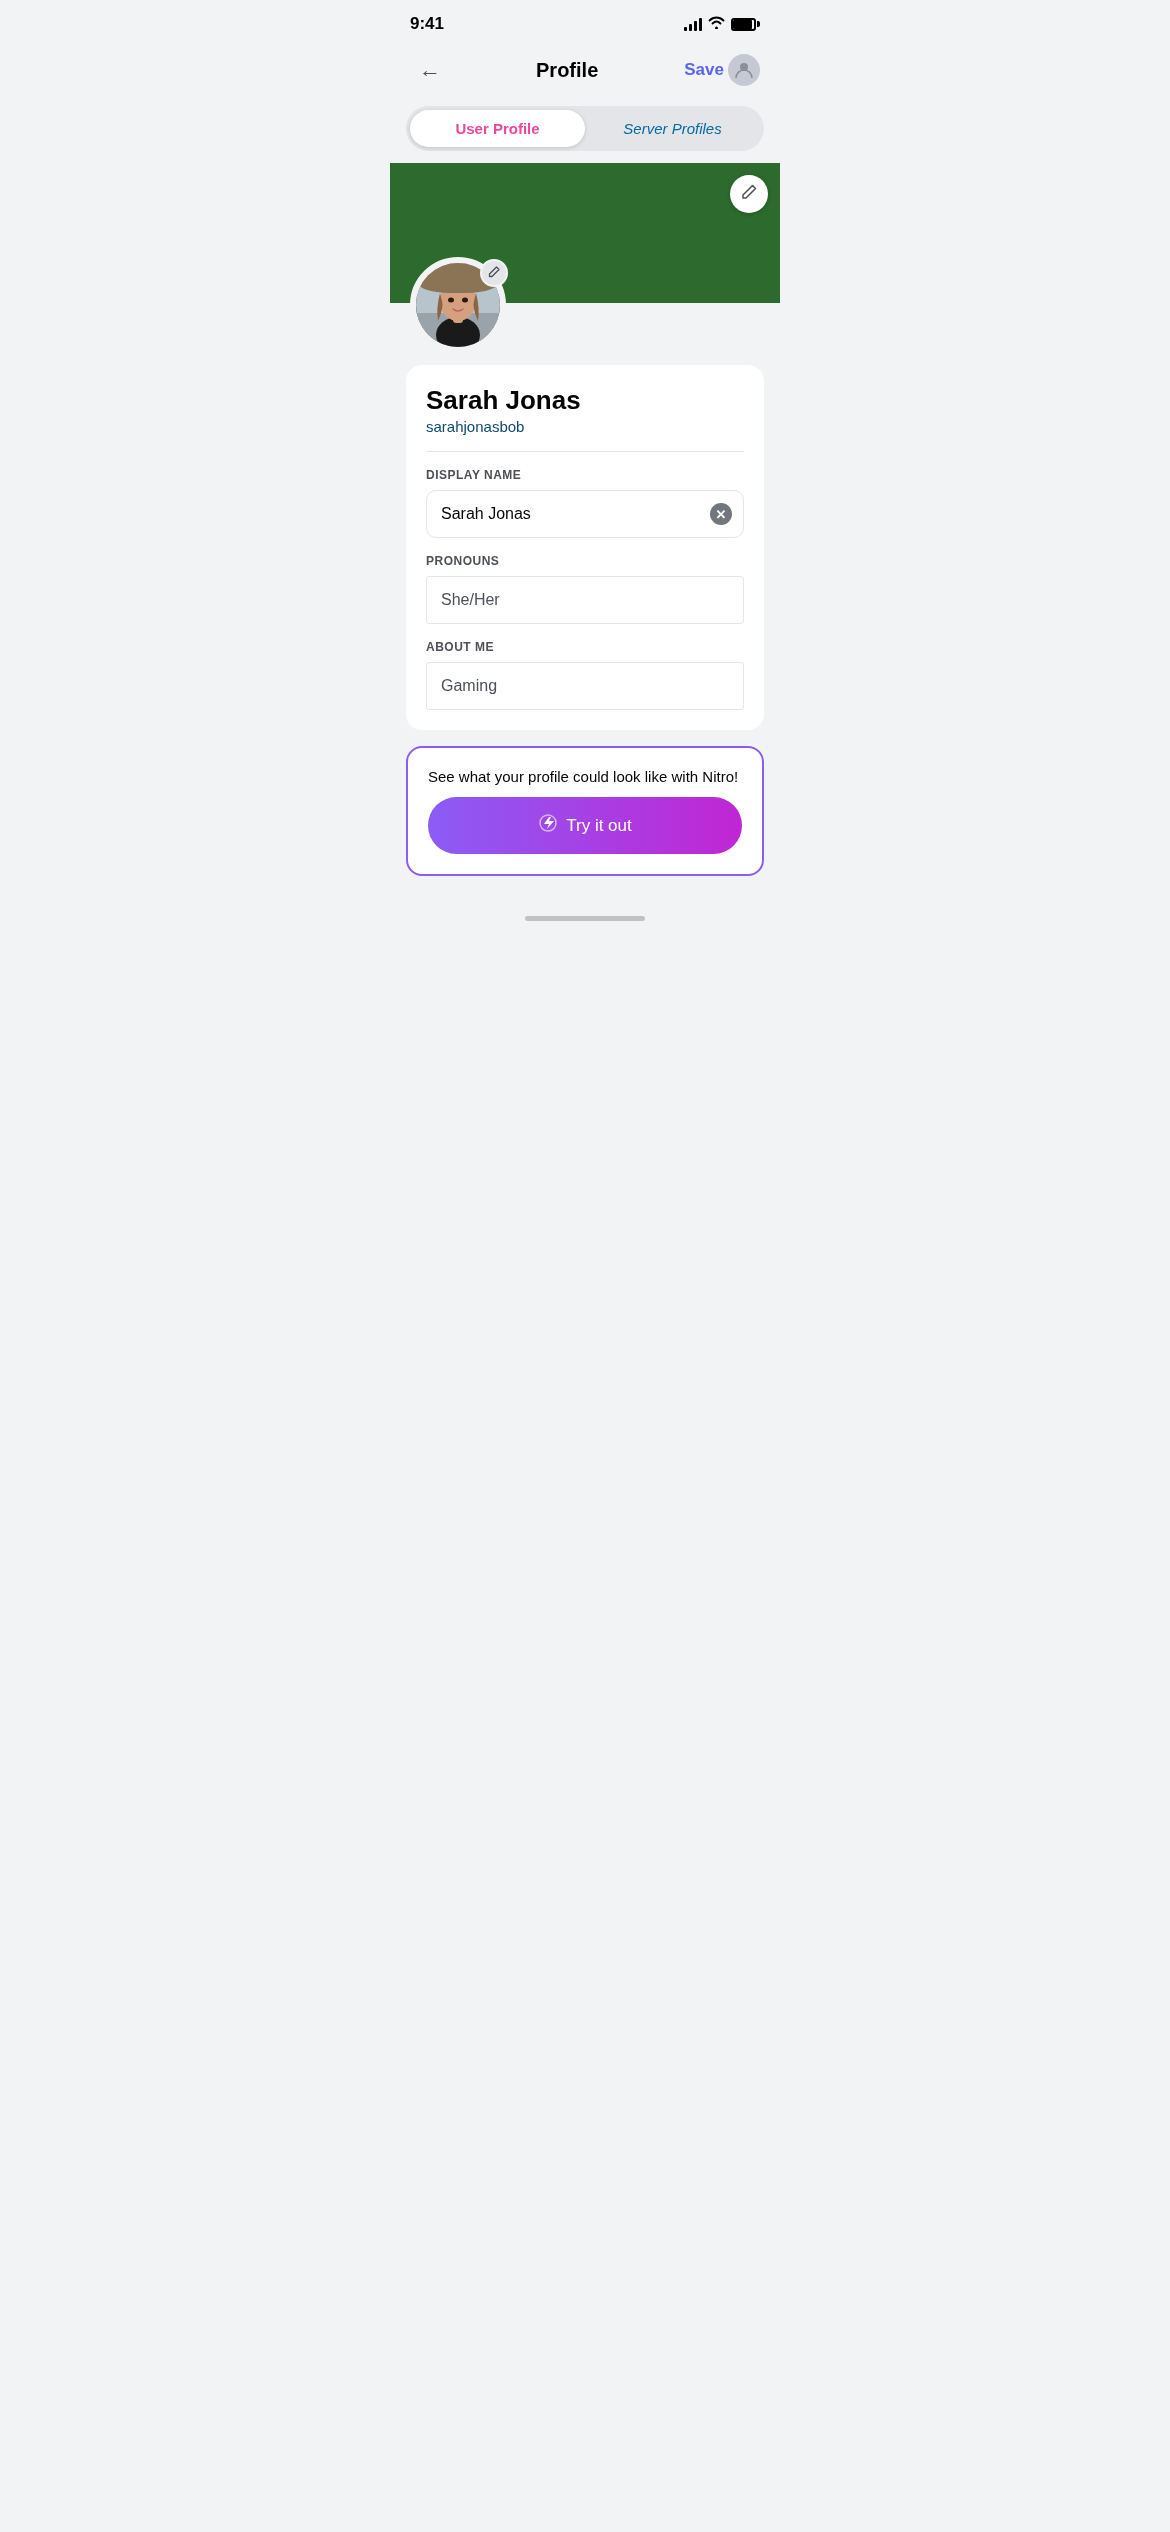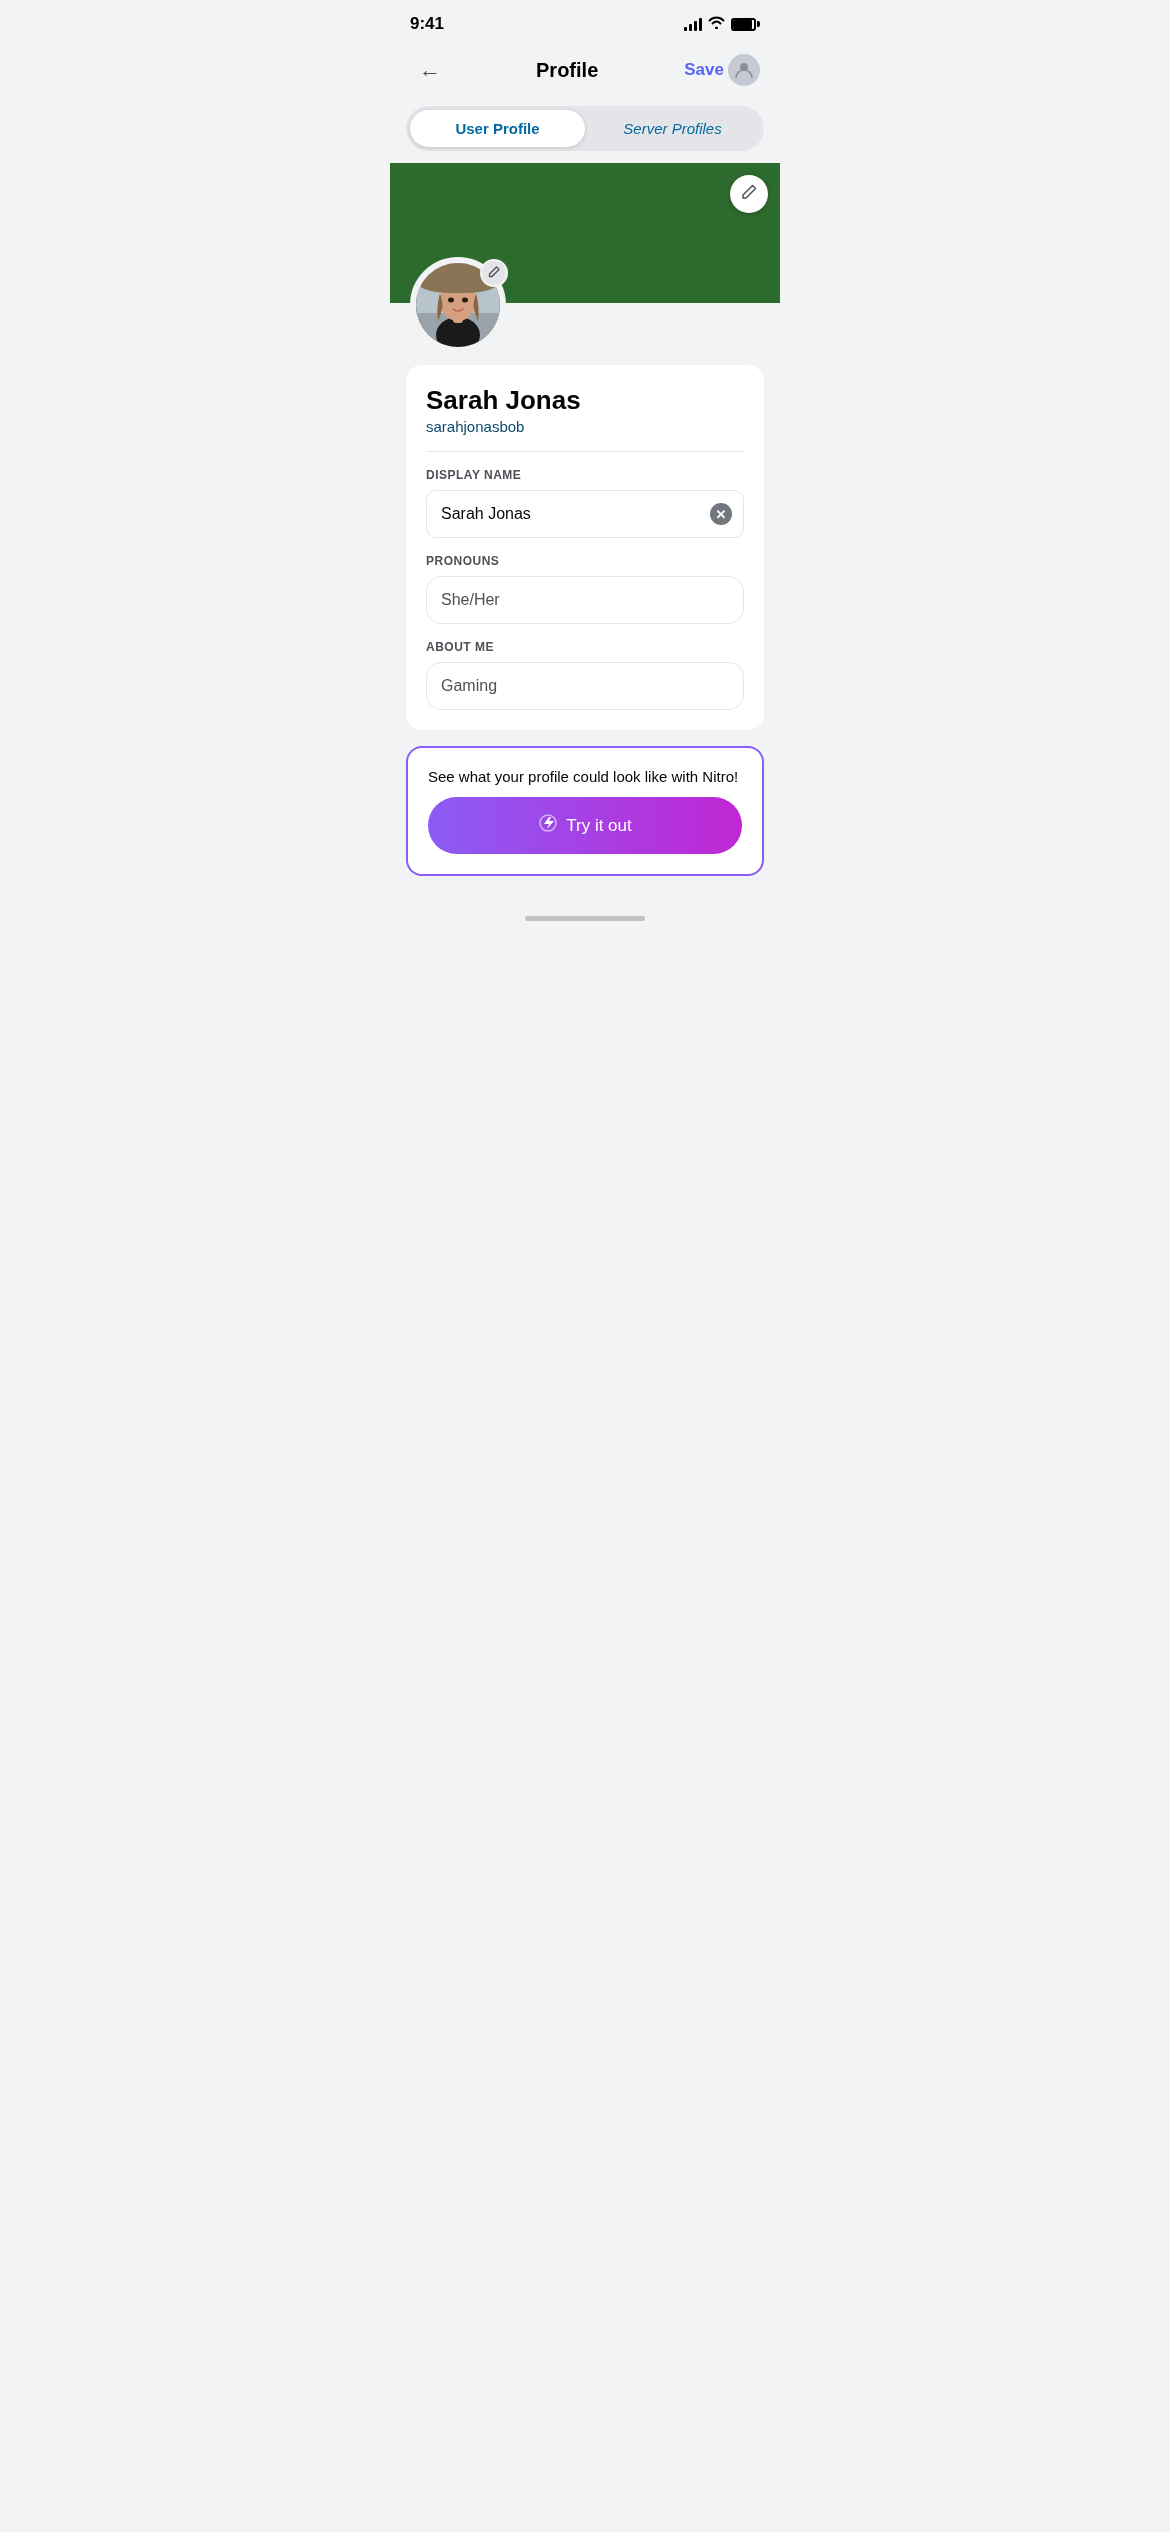--- a/index.html
+++ b/index.html
@@ -155,21 +155,21 @@
       padding: 10px 0;
       border-radius: 50px;
       font-size: 15px;
       font-weight: 500;
       cursor: pointer;
       transition: background 0.2s;
     }
 
     .tab-item.active {
       background: #fff;
-      color: #0369a1;
+      color: #ec4899;
       font-weight: 600;
       box-shadow: 0 1px 4px rgba(0,0,0,0.15);
     }
 
     .tab-item.inactive {
       color: #0369a1;
       font-style: italic;
     }
 
     
@@ -307,21 +307,21 @@
       cursor: pointer;
       color: #fff;
       font-size: 13px;
       font-weight: 700;
     }
 
     .text-input-plain {
       width: 100%;
       padding: 14px;
       border: 1.5px solid #e3e5e8;
-      border-radius: 15px;
+      border-radius: 3px;
       font-size: 16px;
       color: #4e5058;
       background: #fff;
       outline: none;
     }
 
     
     .nitro-banner {
       margin: 16px 16px 20px;
       border: 2px solid #8b5cf6;

